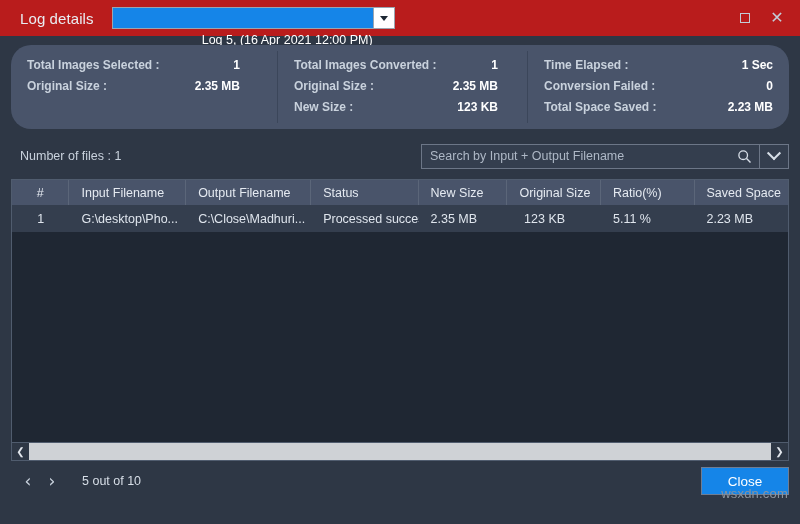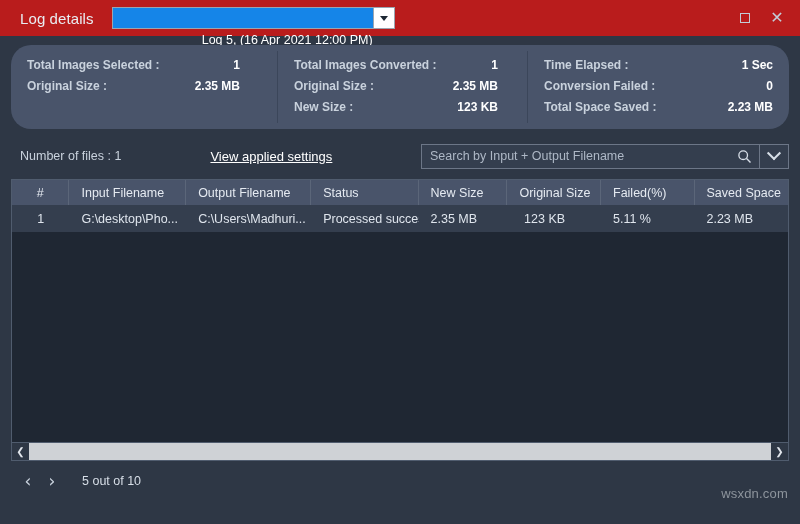--- a/index.html
+++ b/index.html
@@ -417,21 +417,20 @@
       </div>
       <div class="stat-row">
         <span class="stat-label">Total Space Saved :</span>
         <span class="stat-value">2.23 MB</span>
       </div>
     </div>
   </div>
 
   <div class="toolbar">
     <span class="files-count">Number of files : 1</span>
-    <span class="applied-link">View applied settings</span>
 
     <div class="search-wrap">
       <input class="search-input" type="text" placeholder="Search by Input + Output Filename" style="">
       <div class="search-icon-btn">
         <svg width="15" height="15" viewBox="0 0 16 16">
           <circle cx="6.6" cy="6.6" r="4.6" fill="none" stroke="#d7dee7" stroke-width="1.4"></circle>
           <line x1="10.2" y1="10.2" x2="14.4" y2="14.4" stroke="#d7dee7" stroke-width="1.5"></line>
         </svg>
       </div>
       <div class="search-drop-btn">
@@ -441,28 +440,28 @@
   </div>
 
   <div class="table-area">
     <div class="thead">
       <div class="th col-0">#</div>
       <div class="th col-1">Input Filename</div>
       <div class="th col-2">Output Filename</div>
       <div class="th col-3">Status</div>
       <div class="th col-5">New Size</div>
       <div class="th col-4">Original Size</div>
-      <div class="th col-6">Failed(%)</div>
+      <div class="th col-6">Ratio(%)</div>
       <div class="th col-7">Saved Space</div>
     </div>
 
     <div class="row">
       <div class="td col-0">1</div>
       <div class="td col-1">G:\desktop\Pho...</div>
-      <div class="td col-2">C:\Users\Madhuri...</div>
+      <div class="td col-2">C:\Close\Madhuri...</div>
       <div class="td col-3">Processed succes...</div>
       <div class="td col-4">2.35 MB</div>
       <div class="td col-5">123 KB</div>
       <div class="td col-6">5.11 %</div>
       <div class="td col-7">2.23 MB</div>
     </div>
 
     <div class="tbody-fill"></div>
 
     <div class="hscroll">
@@ -474,16 +473,17 @@
 
   <div class="footer">
     <div class="pager-btn first">
       <span>‹</span>
     </div>
     <div class="pager-btn">
       <span>›</span>
     </div>
     <span class="pager-text">5 out of 10</span>
 
+    <button class="close-btn">Close</button>
     <span class="watermark">wsxdn.com</span>
   </div>
 
 </div>
 
 </body></html>

